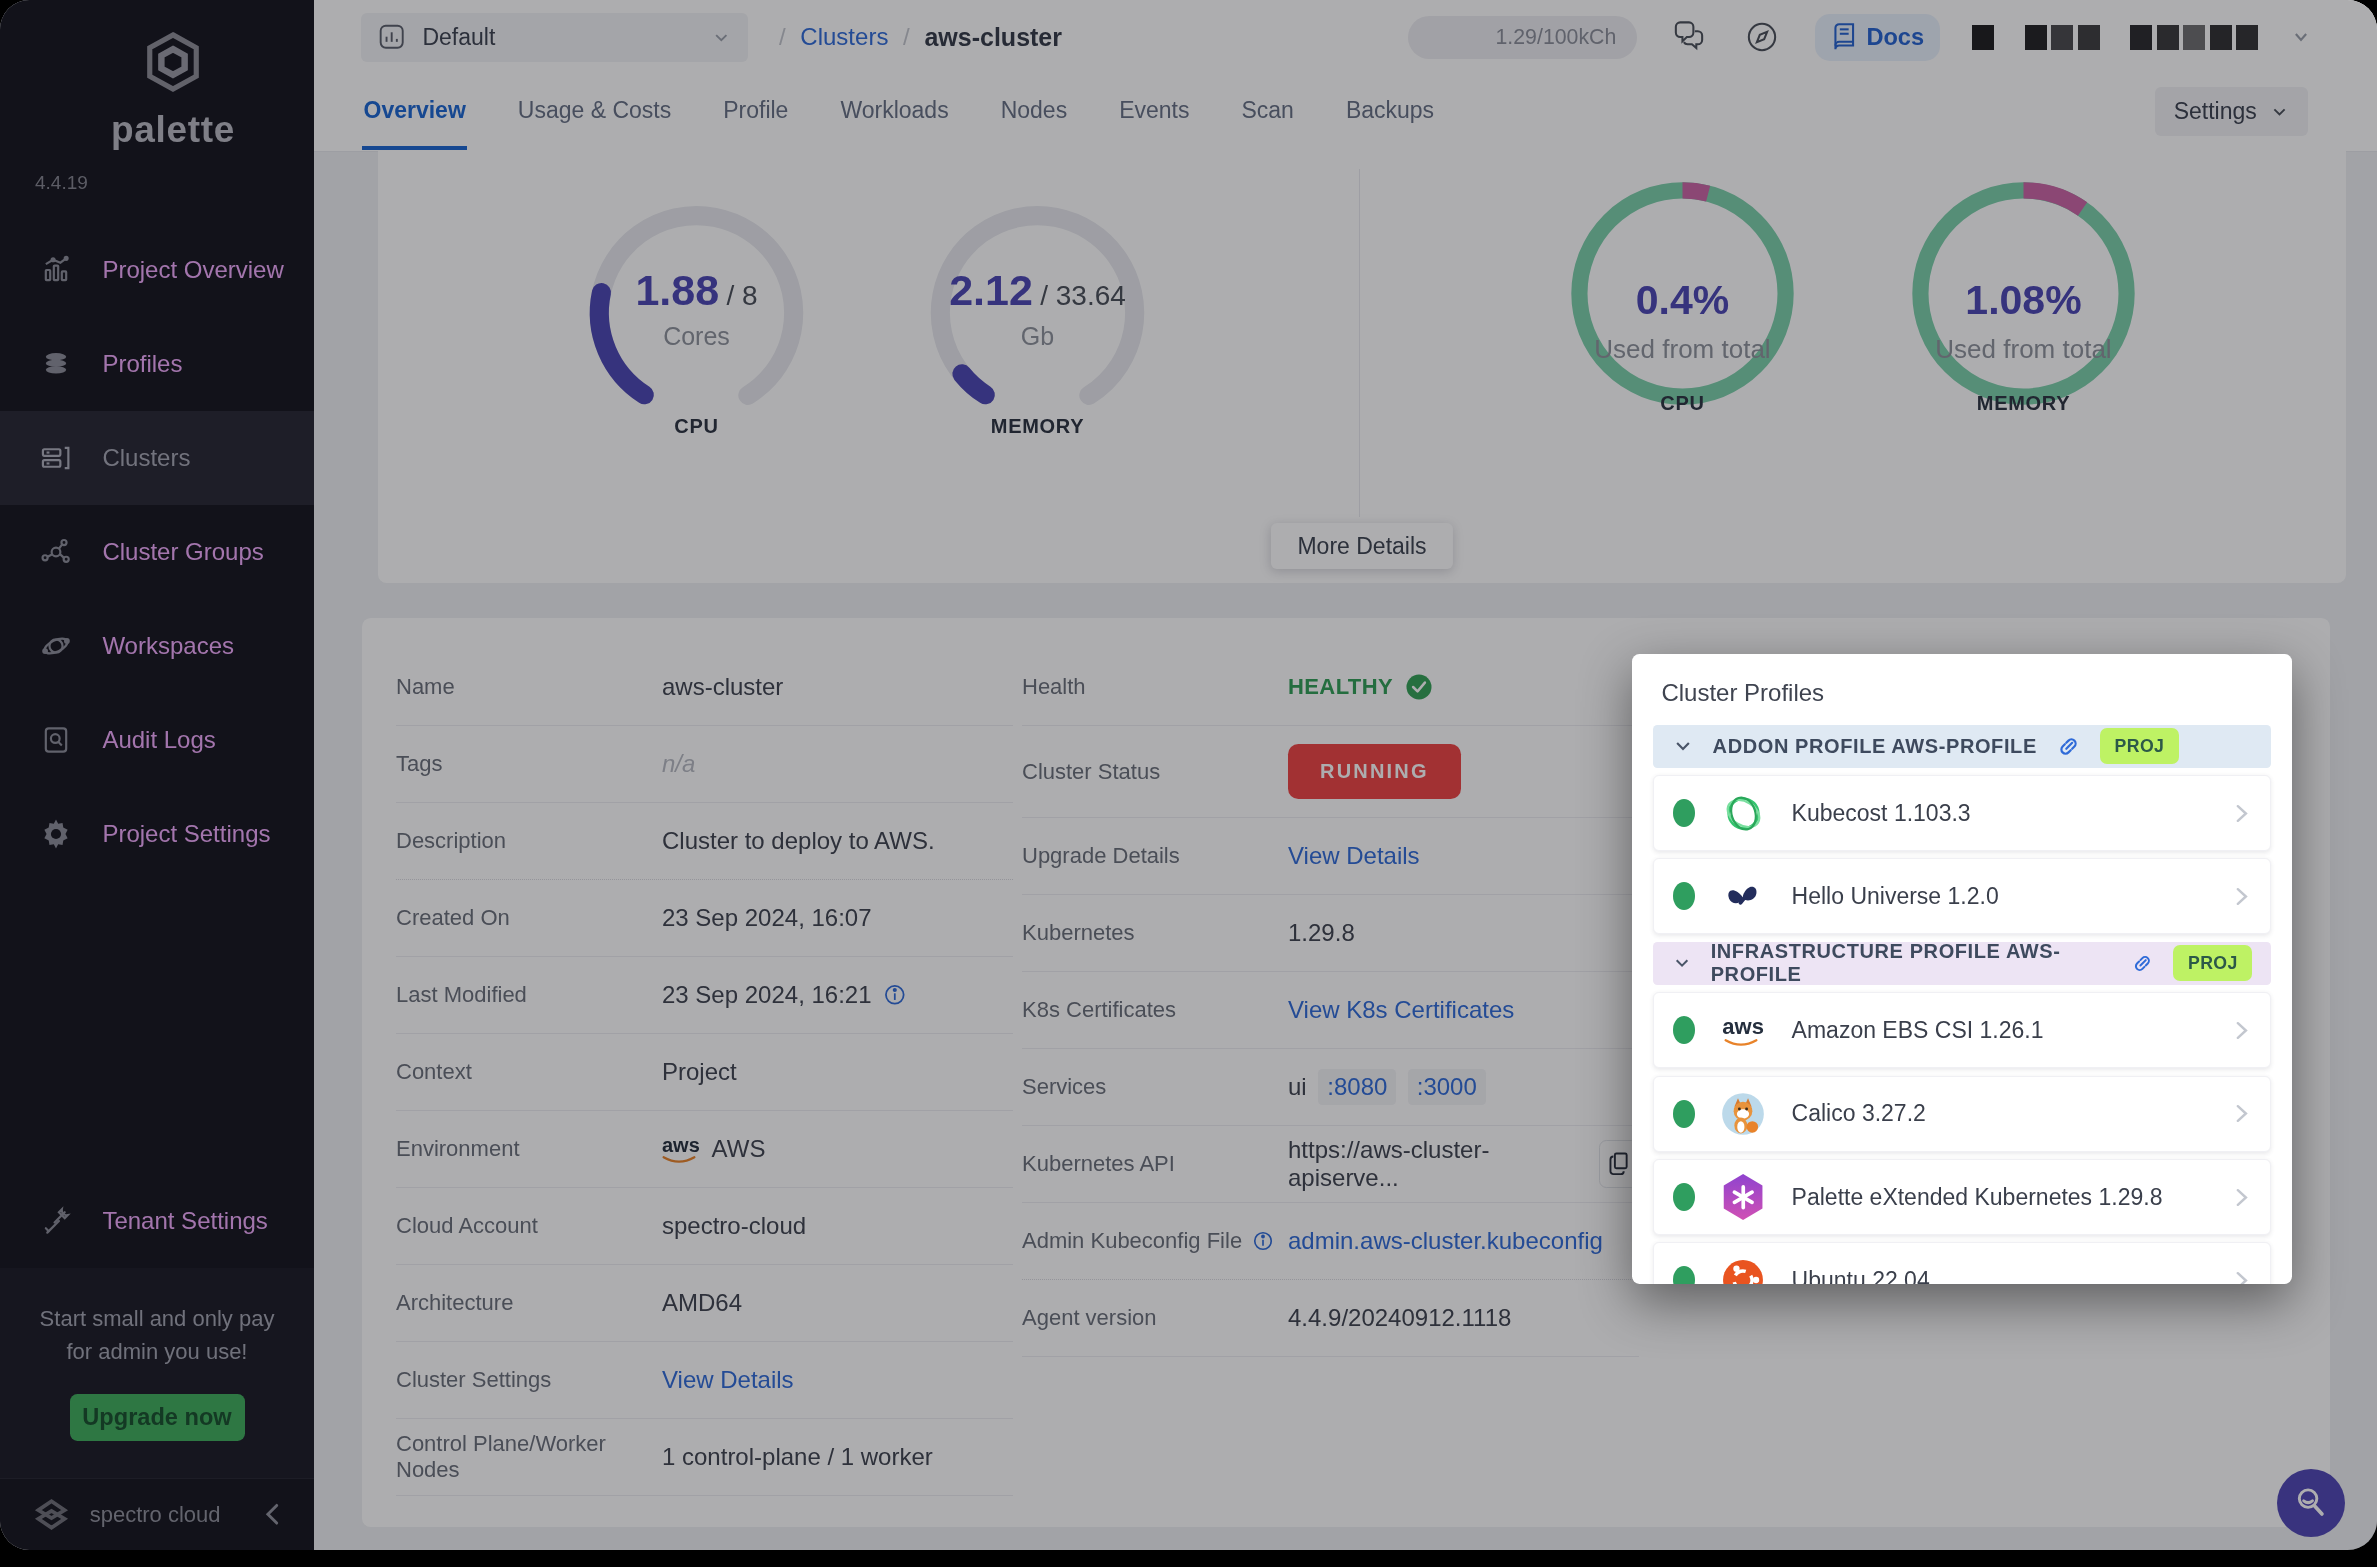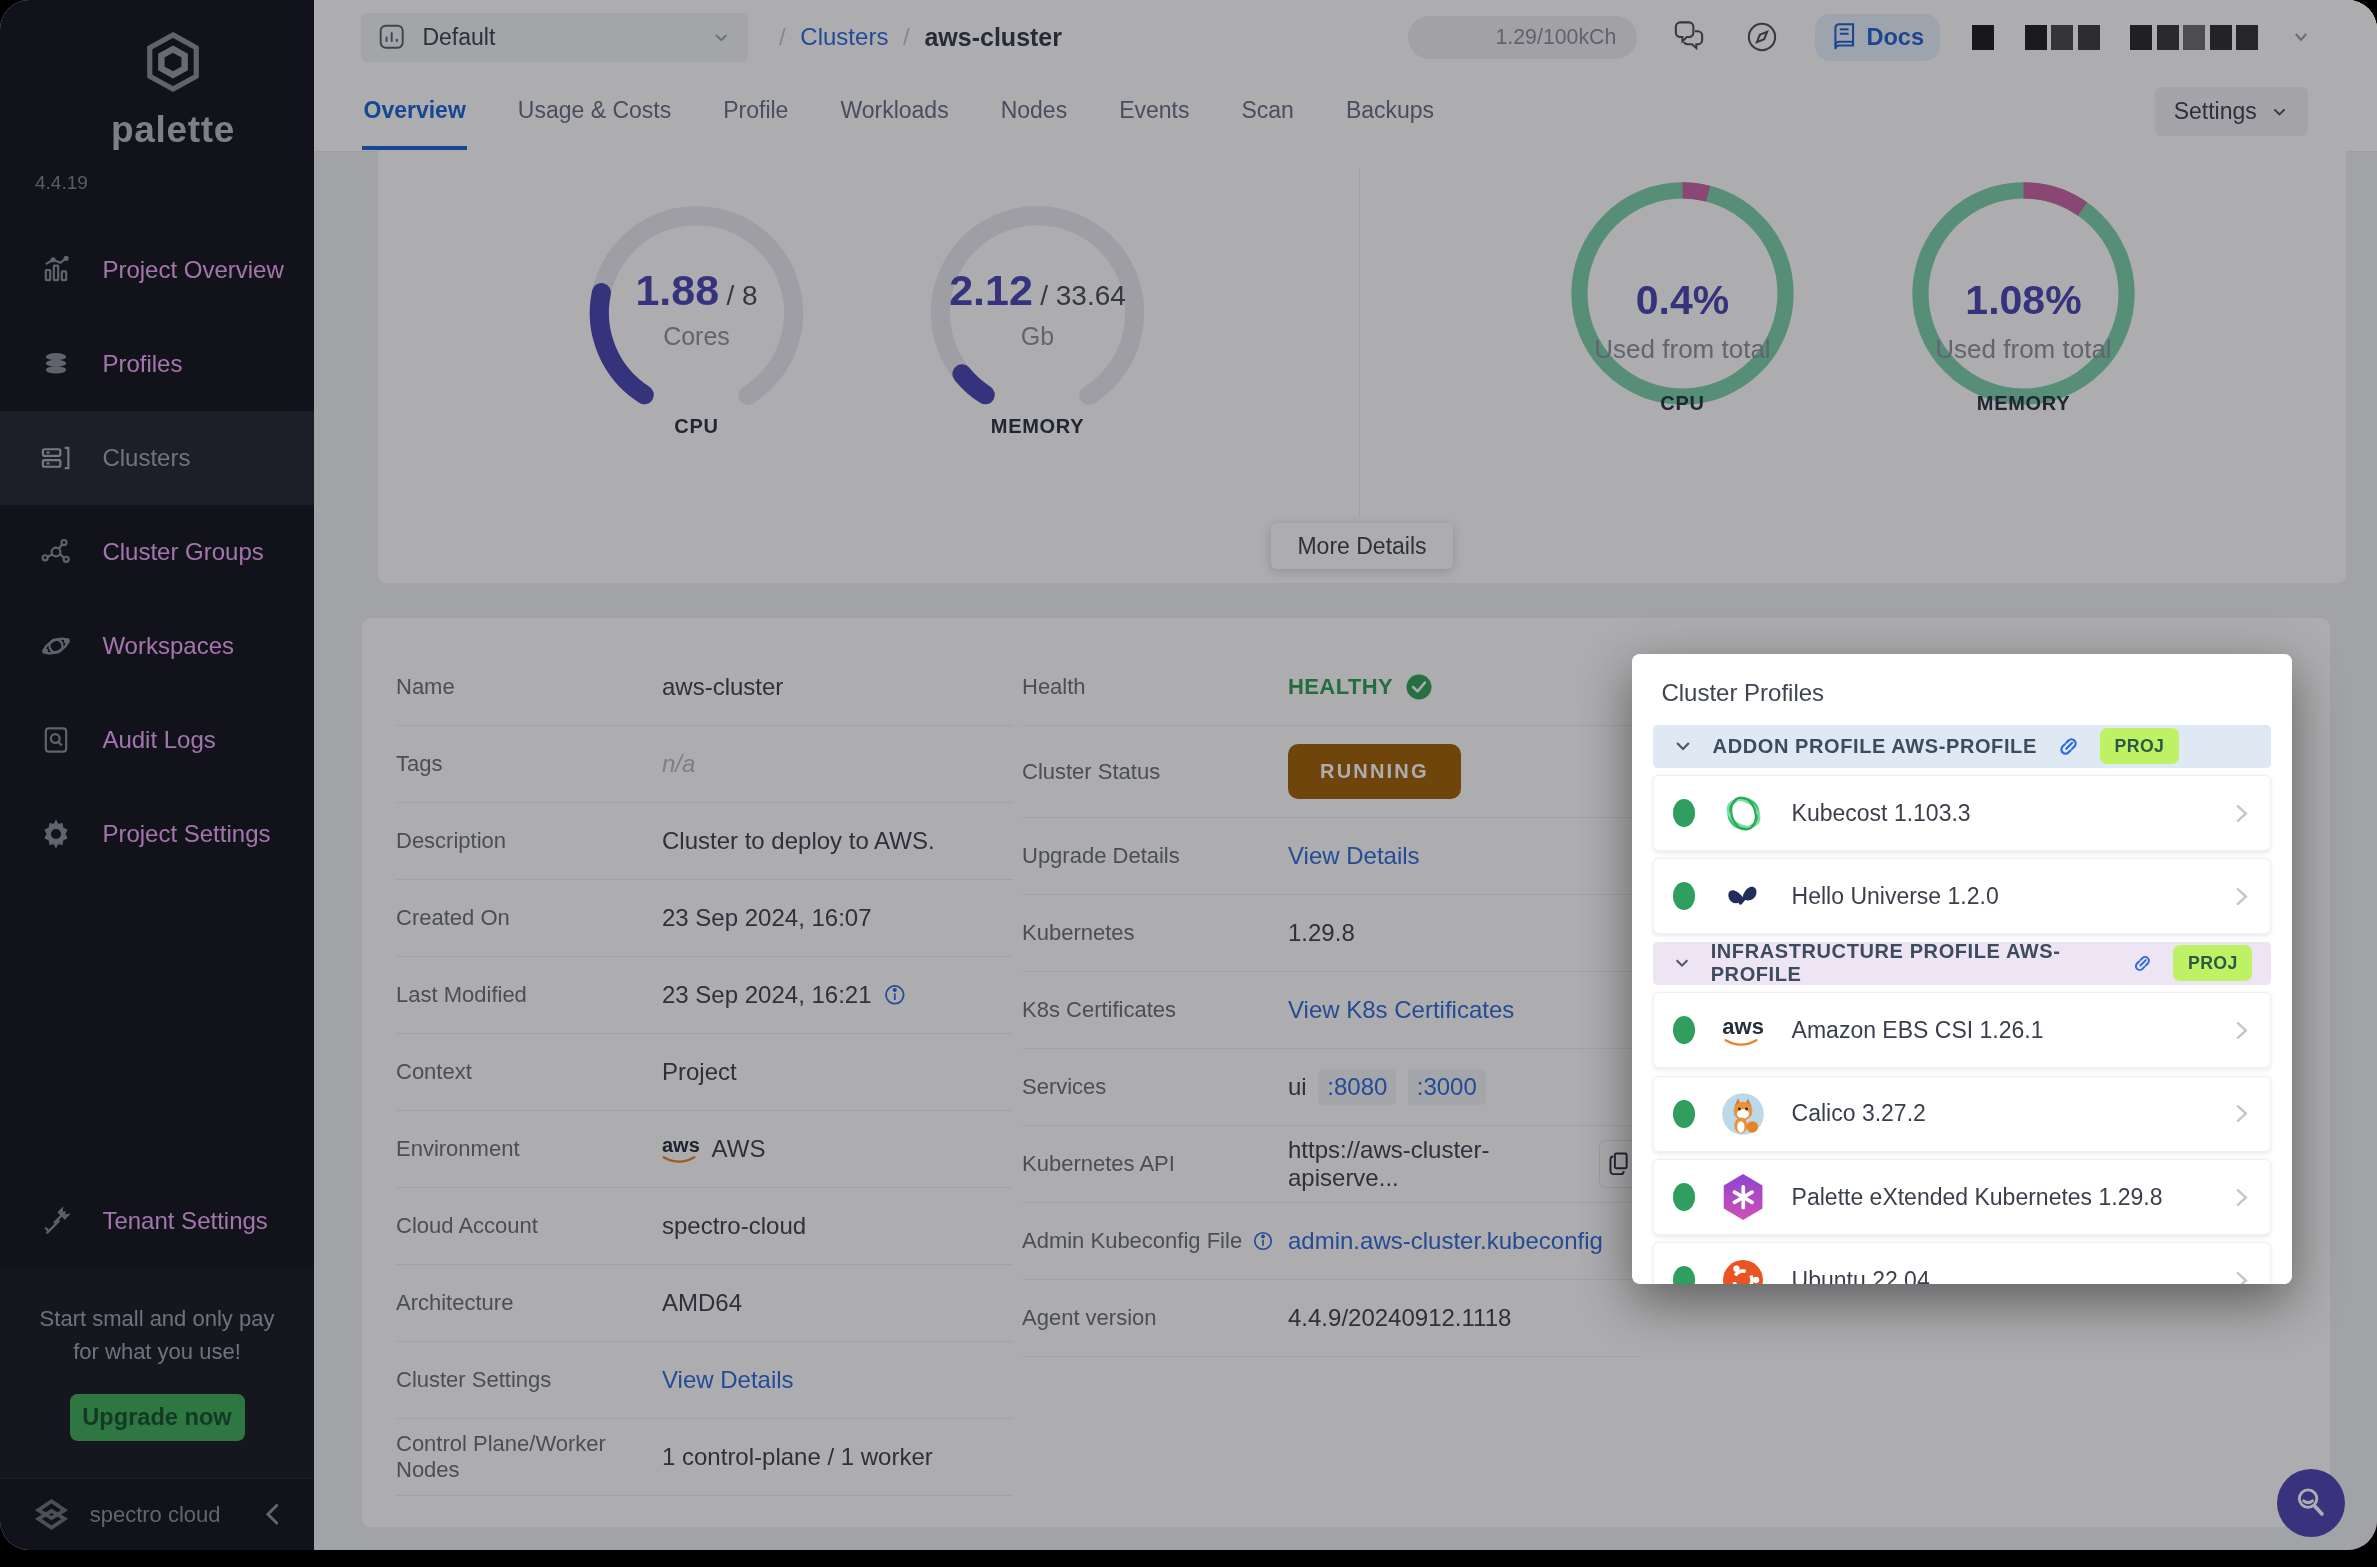--- a/index.html
+++ b/index.html
@@ -67,21 +67,21 @@
   .dcol-left{left:34px;width:617px;}
   .dcol-right{left:660px;width:617px;}
   .drow{min-height:76px;display:flex;align-items:center;border-bottom:0.7px solid #ededf1;}
   .drow.tall{min-height:91px;}
   .drow.dashed{border-bottom:1.5px dotted #d9dadf;}
   .dlabel{width:266px;flex:none;font-size:22px;color:#6a6f7a;display:flex;align-items:center;gap:10.3px;}
   .dvalue{font-size:24px;color:#3f4450;display:flex;align-items:center;gap:11.8px;}
   .muted{color:#b7bac2;font-style:italic;}
   .link{color:#2f6bd8;cursor:pointer;}
   .healthy{color:#2f9e55;font-weight:600;font-size:22px;letter-spacing:0.4px;display:flex;align-items:center;gap:11.8px;}
-  .run-pill{background:#a16207;color:#fff;font-size:20px;font-weight:600;letter-spacing:2.2px;padding:16px 32px;border-radius:10.3px;}
+  .run-pill{background:#ef4444;color:#fff;font-size:20px;font-weight:600;letter-spacing:2.2px;padding:16px 32px;border-radius:10.3px;}
   .port{background:#f3f4f6;border-radius:4.4px;padding:4.4px 8.8px;color:#2f6bd8;cursor:pointer;}
   .copy-btn{width:41px;height:46px;border:1.5px solid #e3e5ea;border-radius:7.4px;display:flex;align-items:center;justify-content:center;cursor:pointer;margin-left:7.4px;}
   .awslogo{position:relative;display:inline-block;font-weight:700;font-size:20px;color:#252f3e;padding-bottom:7.4px;}
   .awslogo svg{position:absolute;left:0;bottom:0;}
   
   .dim{position:absolute;inset:0;background:rgba(14,14,20,.34);z-index:50;}
   .cp-panel{position:absolute;left:1632px;top:654px;width:660px;height:630px;background:#fff;border-radius:7.4px;box-shadow:0 17.7px 52px rgba(0,0,0,.45);z-index:60;overflow:hidden;}
   .cp-title{padding:25px 29.4px 17.7px;font-size:24px;color:#3f4450;}
   .cp-head{margin:0 20.6px 7.4px;height:43px;border-radius:4.4px;display:flex;align-items:center;gap:19px;padding:0 19px;cursor:pointer;}
   .cp-head.blue{background:#dfe9f3;}
@@ -199,21 +199,21 @@
             <path d="M34 10 L20 24"></path>
             <path d="M30 6 a7 7 0 0 0 8 8 l-4 4 -8 -8 z"></path>
             <path d="M8 32 l4 4"></path>
           </svg>
       </span>
       <span>Tenant Settings</span>
     </div>
     <div class="promo">
       <div class="promo-text">
         <div>Start small and only pay</div>
-        <div>for what you use!</div>
+        <div>for admin you use!</div>
       </div>
       <div class="upgrade-btn">Upgrade now</div>
     </div>
     <div class="side-footer">
       <svg width="41" height="41" viewBox="0 0 56 56" fill="none" stroke="#6f7079" stroke-width="5">
           <path d="M10 22 L28 10 L46 22 L28 33 Z"></path>
           <path d="M10 34 L28 23 L46 34 L28 46 Z"></path>
         </svg>
       <span class="f-text">spectro cloud</span>
       <svg width="20.6" height="26.5" viewBox="0 0 28 36" fill="none" stroke="#8f909b" stroke-width="4" stroke-linecap="round">

